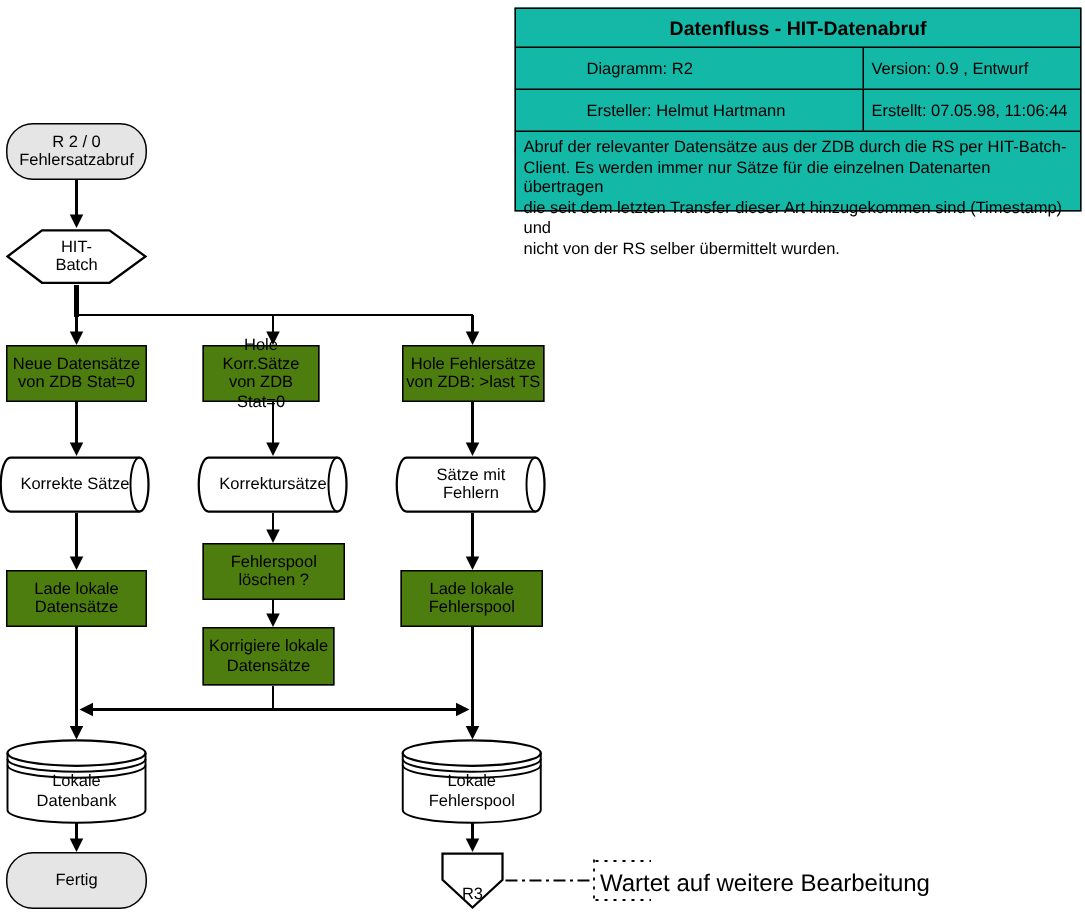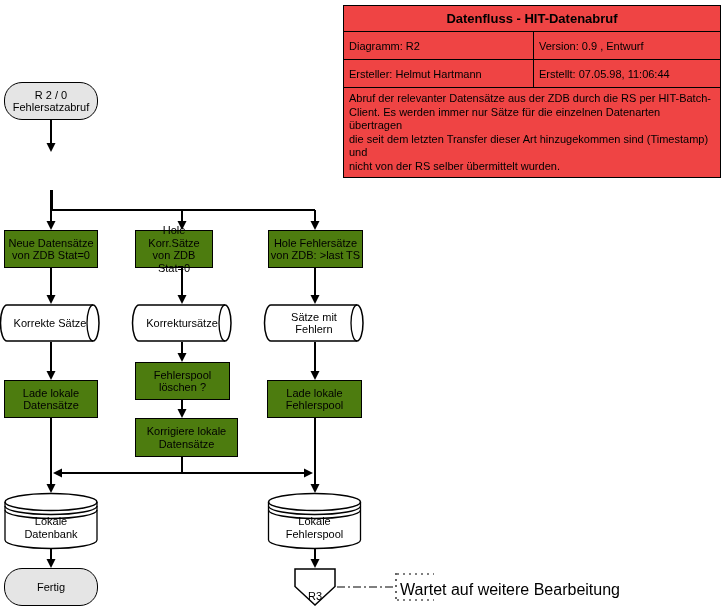--- a/index.html
+++ b/index.html
@@ -19,29 +19,29 @@
   .shape-svg { position:absolute; left:0; top:0; width:100%; height:100%; z-index:1; overflow:visible; }
   .outline { fill:#fff; stroke:#000; stroke-width:1.5; }
   .stroke-only { fill:none; stroke:#000; stroke-width:1.3; }
   .fill-only { fill:#fff; stroke:none; }
   .conn { stroke:#000; stroke-width:1.8; shape-rendering:crispEdges; }
   .conn-thick { stroke:#000; stroke-width:3; shape-rendering:crispEdges; }
   .arrow { fill:#000; stroke:none; }
   .dashdot { stroke:#000; stroke-width:1.2; fill:none; stroke-dasharray:8 3 2 3; }
   .dotted  { stroke:#000; stroke-width:1.2; fill:none; stroke-dasharray:2 4; }
   .titleblock {
-    position:absolute; left:343px; top:5px; width:378px; height:173px;
-    border:1.5px solid #000; background:#ef4444; font-size:11px;
+    position:absolute; left:343px; top:5px; width:378px; height:136px;
+    border:1.5px solid #000; background:#14b8a6; font-size:11px;
   }
   .tb-title {
     height:26px; border-bottom:1.5px solid #000; font-weight:bold; font-size:13px;
     display:flex; align-items:center; justify-content:center;
   }
   .tb-row { display:grid; grid-template-columns:189px 1fr; border-bottom:1.5px solid #000; }
-  .tb-cell { display:flex; align-items:center; padding-left:5px; height:27px; }
+  .tb-cell { display:flex; align-items:center; padding-left:5px; height:27px;margin-left:42px; }
   .tb-cell.second { border-left:1.5px solid #000; }
   .tb-desc { padding:4px 5px; line-height:13.5px; white-space:pre-line; }
   .annotation-label { position:absolute; left:400px; top:581px; font-size:16px; white-space:nowrap; }
 </style>
 </head>
 <body>
 
 <div class="canvas">
 
   <svg class="overlay" viewBox="0 0 723 609">
@@ -112,20 +112,27 @@
 Client. Es werden immer nur Sätze für die einzelnen Datenarten übertragen
 die seit dem letzten Transfer dieser Art hinzugekommen sind (Timestamp) und
 nicht von der RS selber übermittelt wurden.</div>
   </div>
 
   <div class="node terminator" style="left:4px; top:82px; width:94px; height:38px;">
     <span class="lbl">R 2 / 0
 Fehlersatzabruf</span>
   </div>
 
+  <div class="node" style="left:4px; top:152px; width:94px; height:38px;">
+    <svg class="shape-svg" viewBox="0 0 94 38">
+      <polygon class="outline" points="1,19 24,1.5 69,1.5 93,19 69,36.5 24,36.5"></polygon>
+    </svg>
+    <span class="lbl">HIT-
+Batch</span>
+  </div>
 
   <div class="node process" style="left:4px; top:230px; width:94px; height:38px;">
     <span class="lbl">Neue Datensätze
 von ZDB Stat=0</span>
   </div>
   <div class="node process" style="left:135px; top:230px; width:78px; height:38px;">
     <span class="lbl">Hole Korr.Sätze
 von ZDB Stat=0</span>
   </div>
   <div class="node process" style="left:268px; top:230px; width:95px; height:38px;">
@@ -157,21 +164,21 @@
   </div>
 
   <div class="node process" style="left:4px; top:380px; width:94px; height:38px;">
     <span class="lbl">Lade lokale
 Datensätze</span>
   </div>
   <div class="node process" style="left:135px; top:362px; width:95px; height:38px;">
     <span class="lbl">Fehlerspool
 löschen ?</span>
   </div>
-  <div class="node process" style="left:135px; top:418px; width:103px; height:39px;">
+  <div class="node process" style="left:135px; top:418px; width:88px; height:39px;">
     <span class="lbl">Korrigiere lokale
 Datensätze</span>
   </div>
   <div class="node process" style="left:267px; top:380px; width:95px; height:38px;">
     <span class="lbl">Lade lokale
 Fehlerspool</span>
   </div>
 
   <div class="node" style="left:4px; top:492px; width:94px; height:57px; padding-top:14px;">
     <svg class="shape-svg" viewBox="0 0 94 57">

